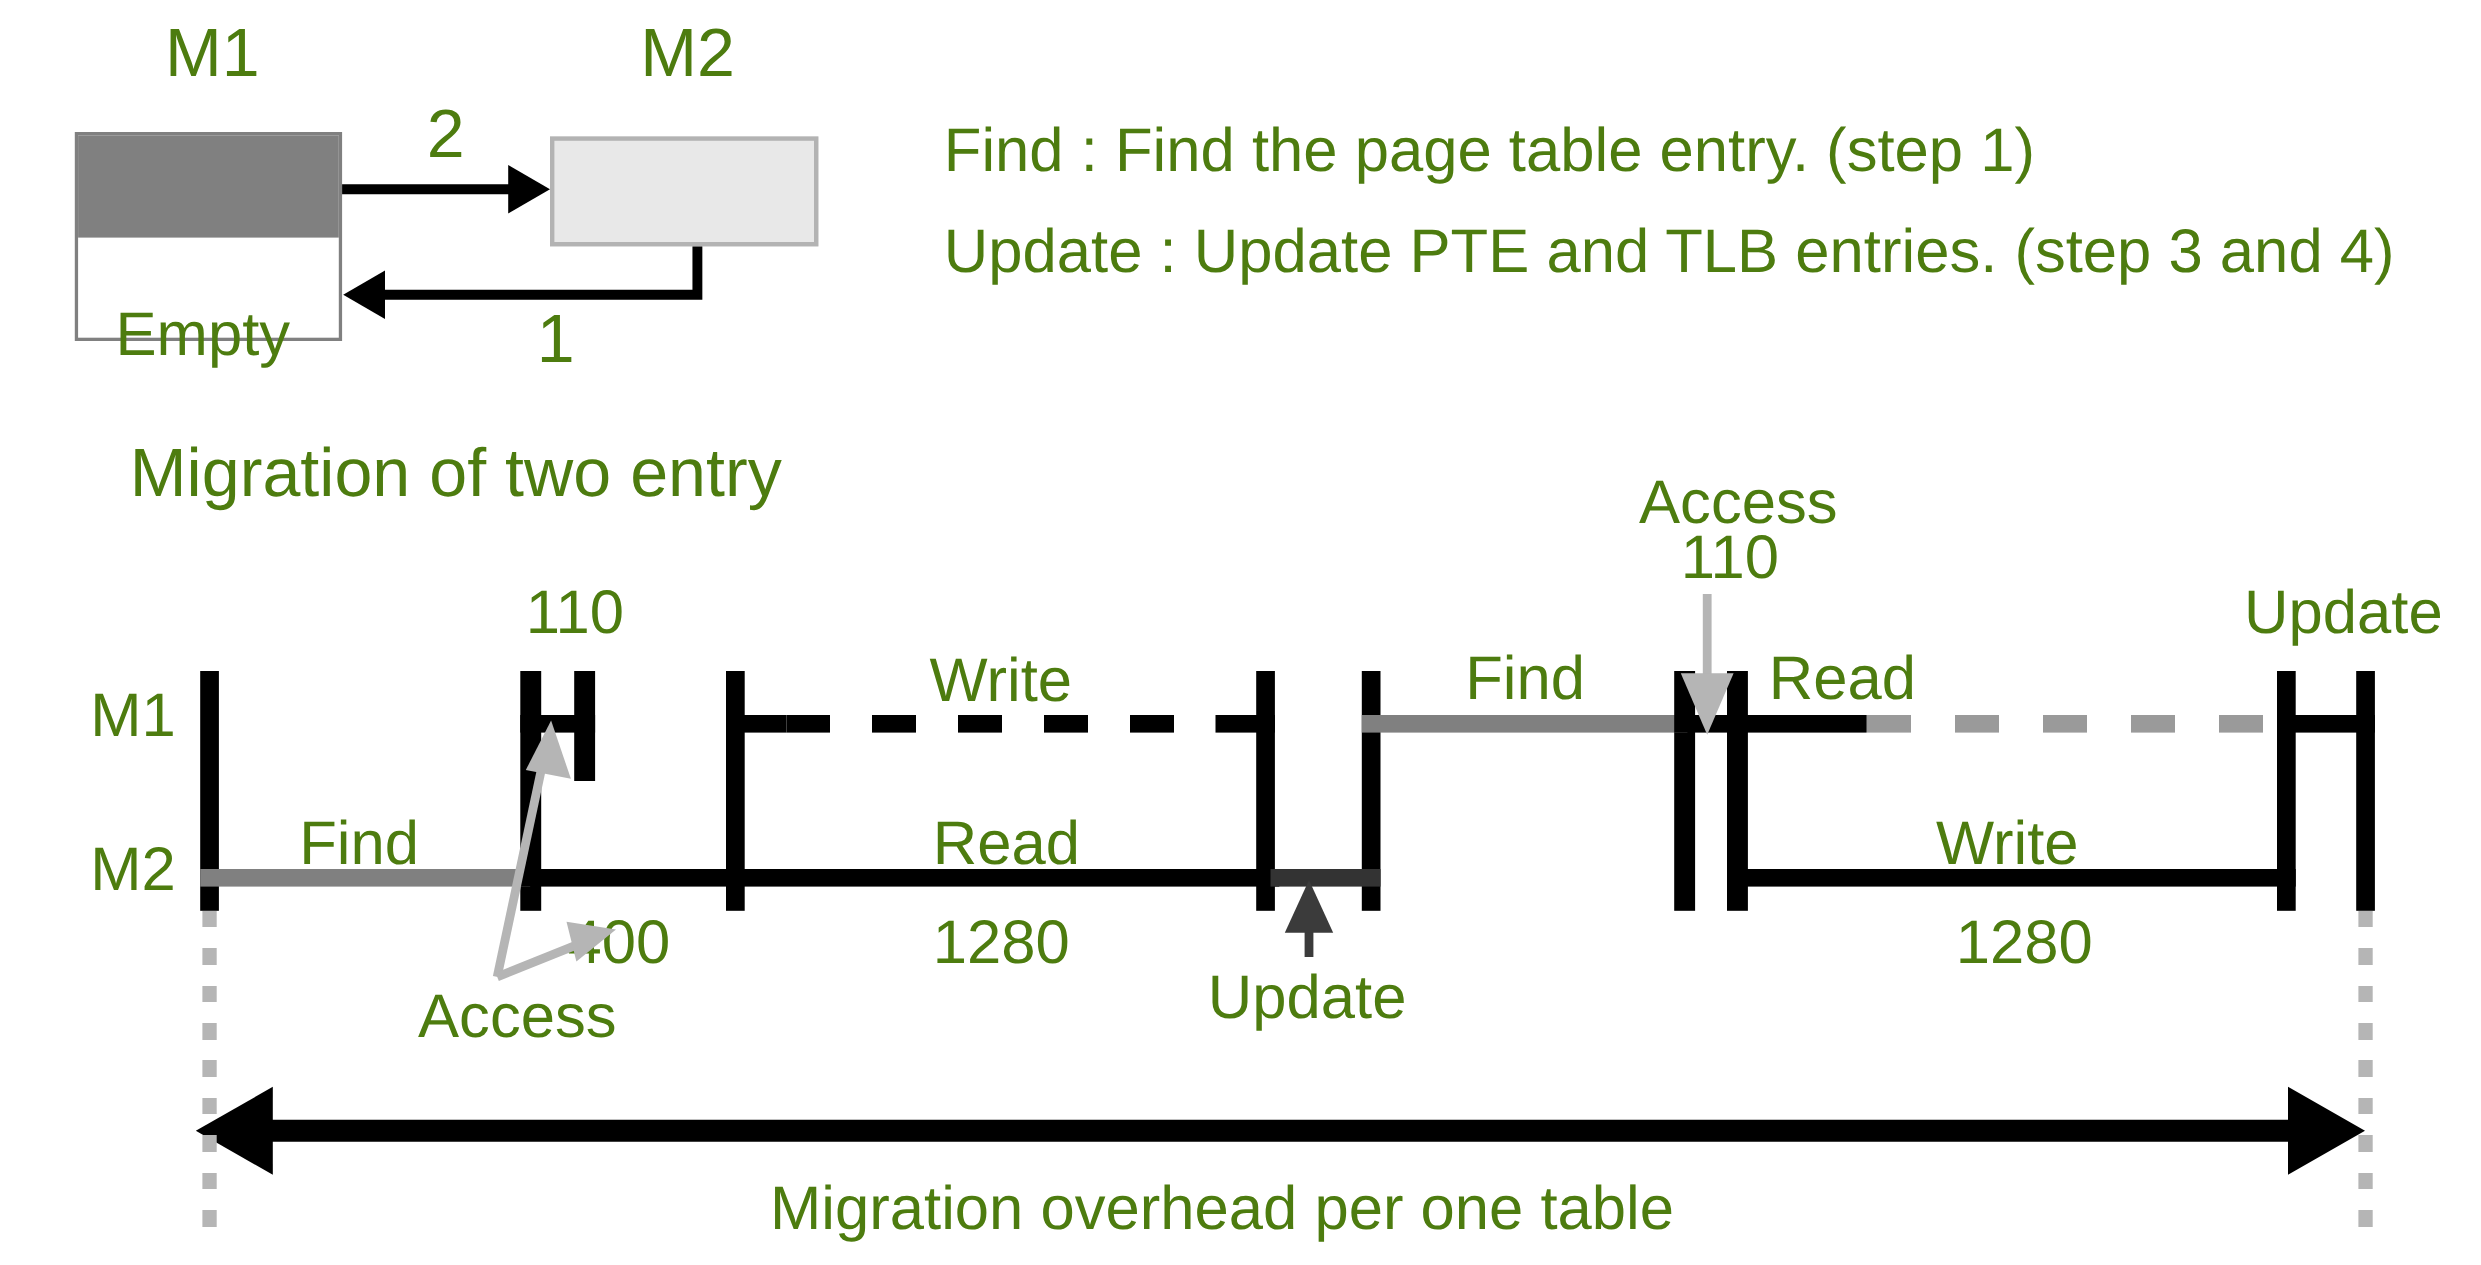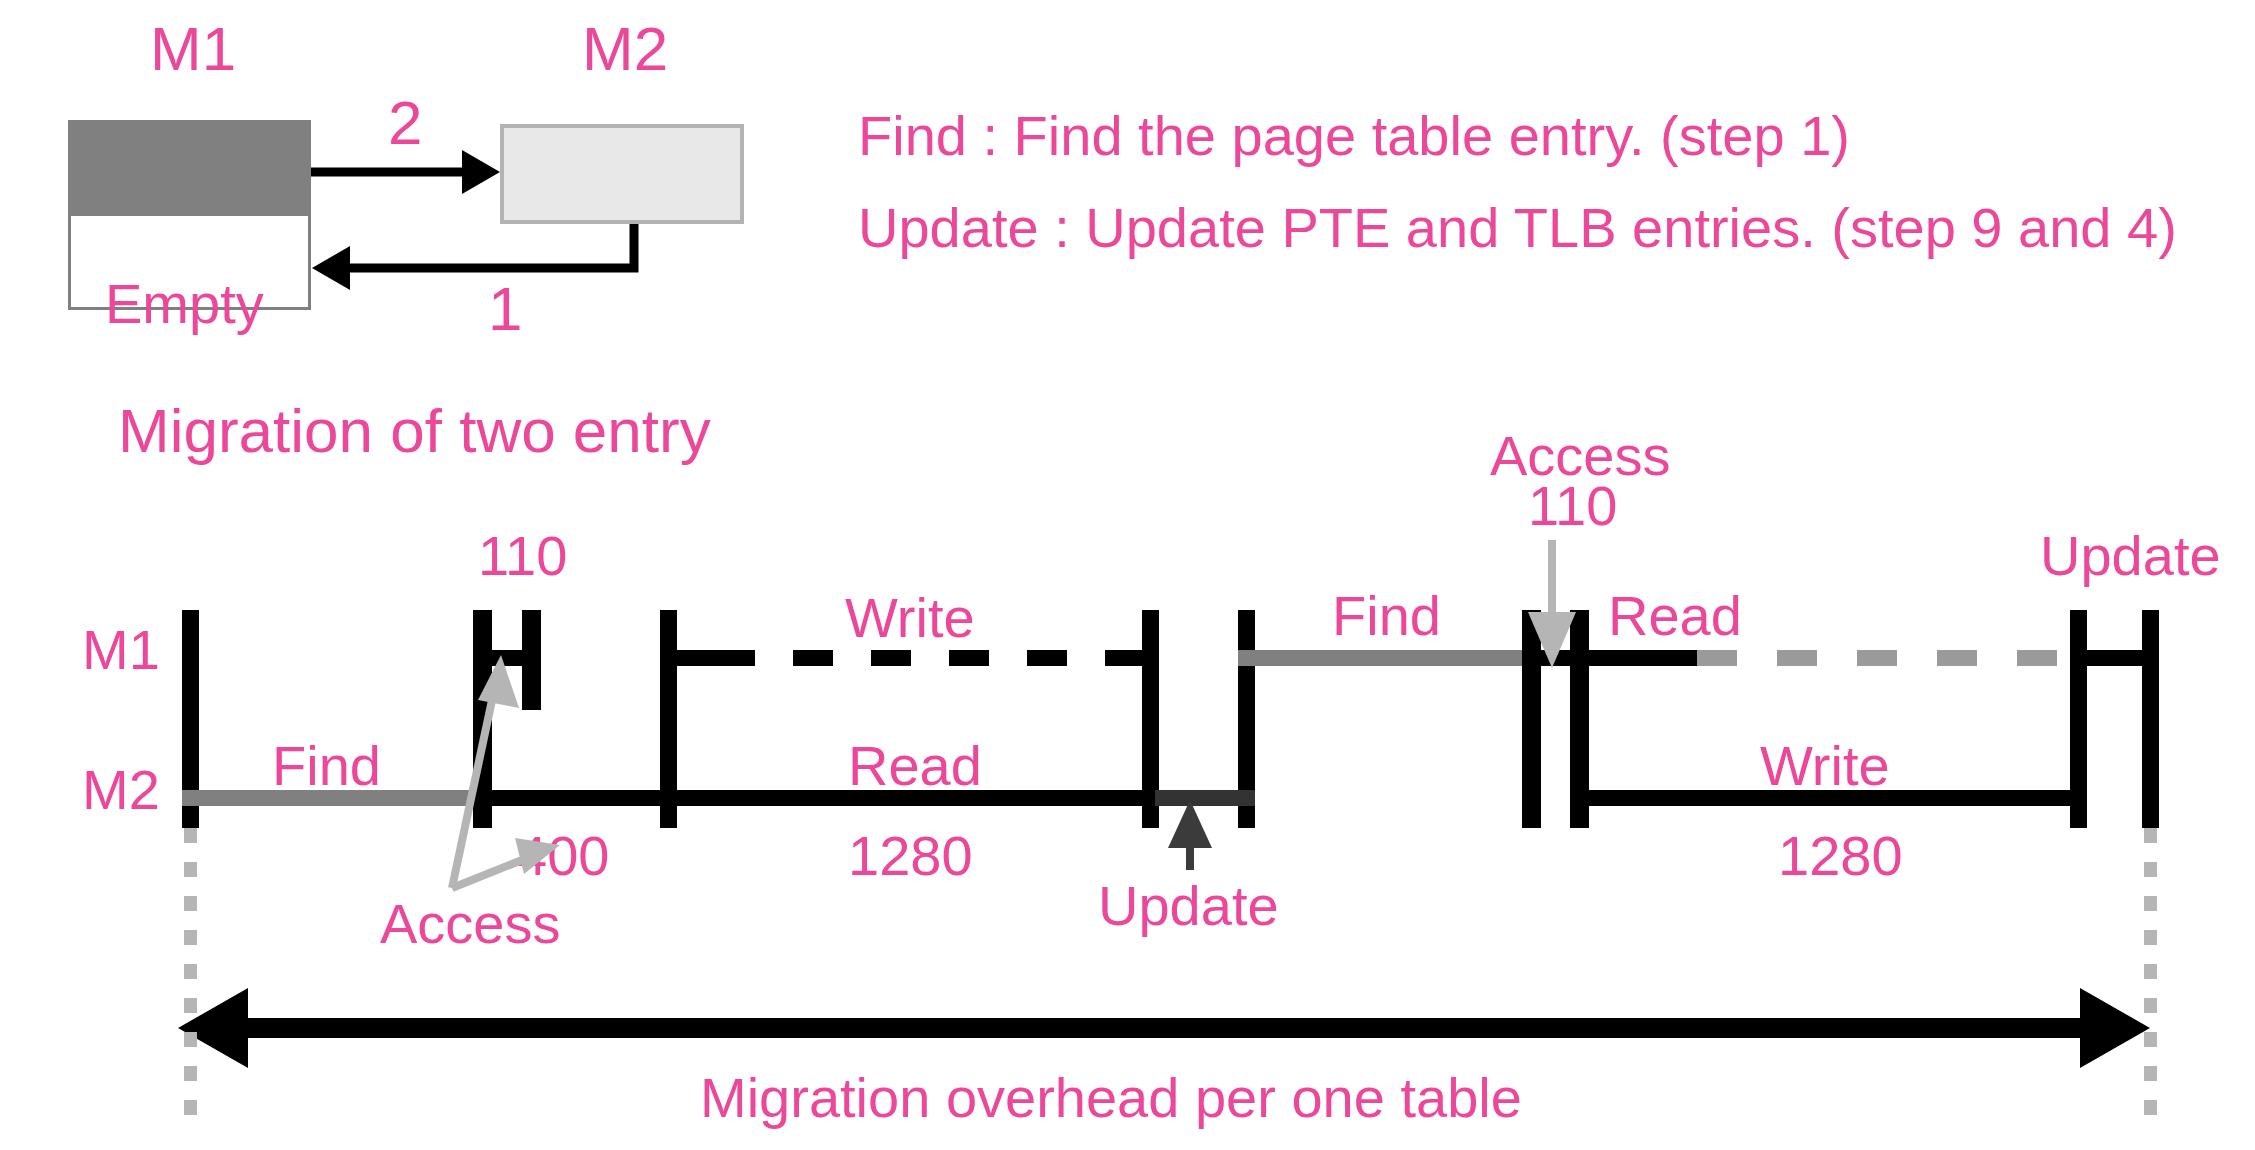--- a/index.html
+++ b/index.html
@@ -15,21 +15,21 @@
     position: relative;
     width: 2255px;
     height: 1150px;
     background: #ffffff;
     overflow: hidden;
   }
   .txt {
     position: absolute;
     white-space: nowrap;
     line-height: 1;
-    color: #ec4899;
+    color: #4d7c0f;
   }
   .t-big   { font-size: 62px; }
   .t-med   { font-size: 56px; margin-top: 36px; }
   .t-lbl   { font-size: 56px; }
 
   
   .box {
     position: absolute;
     box-sizing: border-box;
   }
@@ -110,21 +110,21 @@
 
     <g>
       <polyline points="634,224 634,268 330,268" fill="none" stroke="#000" stroke-width="9"></polyline>
       <polygon points="312,268 350,246 350,290"></polygon>
     </g>
   </svg>
 
   <div class="txt t-big" style="left:118px; top:400px;">Migration of two entry</div>
 
   <div class="txt" style="left:858px; top:108px; font-size:56px;">Find      : Find the page table entry. (step 1)</div>
-  <div class="txt" style="left:858px; top:200px; font-size:56px;">Update : Update PTE and TLB entries. (step 9 and 4)</div>
+  <div class="txt" style="left:858px; top:200px; font-size:56px;">Update : Update PTE and TLB entries. (step 3 and 4)</div>
 
   <div class="txt t-lbl" style="left:82px; top:622px;">M1</div>
   <div class="txt t-lbl" style="left:82px; top:762px;">M2</div>
 
   <div class="vbar" style="left:182px; top:610px; width:17px; height:218px;"></div>
 
   <div class="vbar" style="left:473px; top:610px; width:19px; height:218px;"></div>
   <div class="vbar" style="left:522px; top:610px; width:19px; height:100px;"></div>
 
   <div class="vbar" style="left:660px; top:610px; width:17px; height:218px;"></div>

